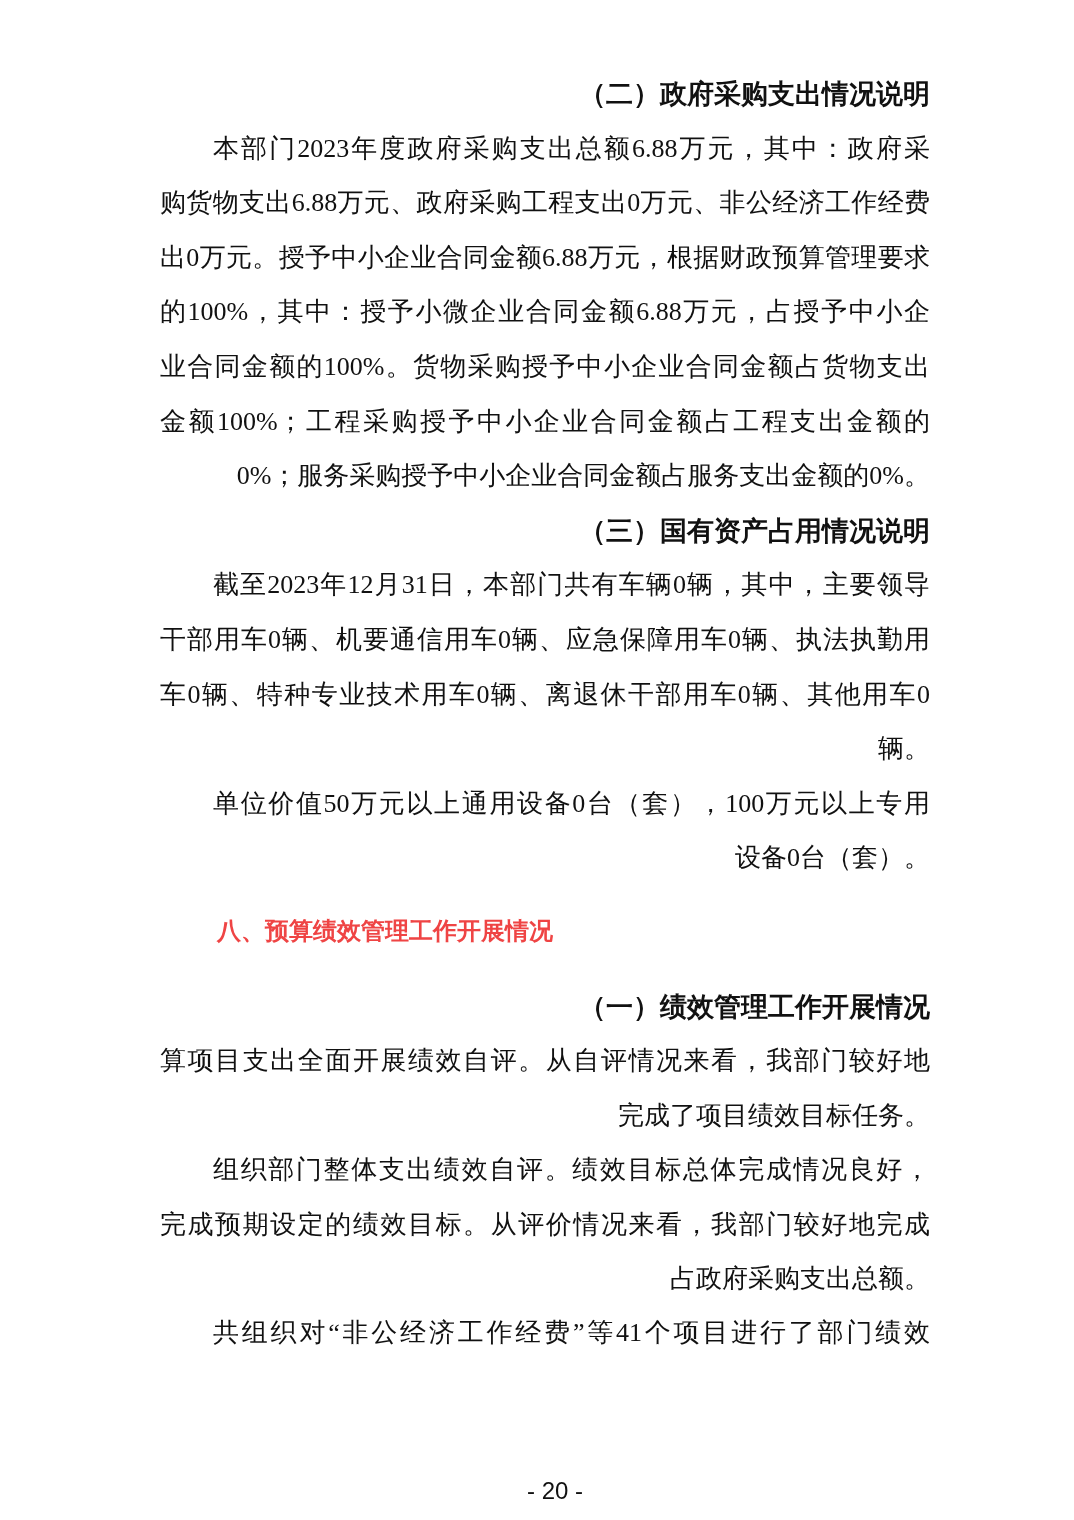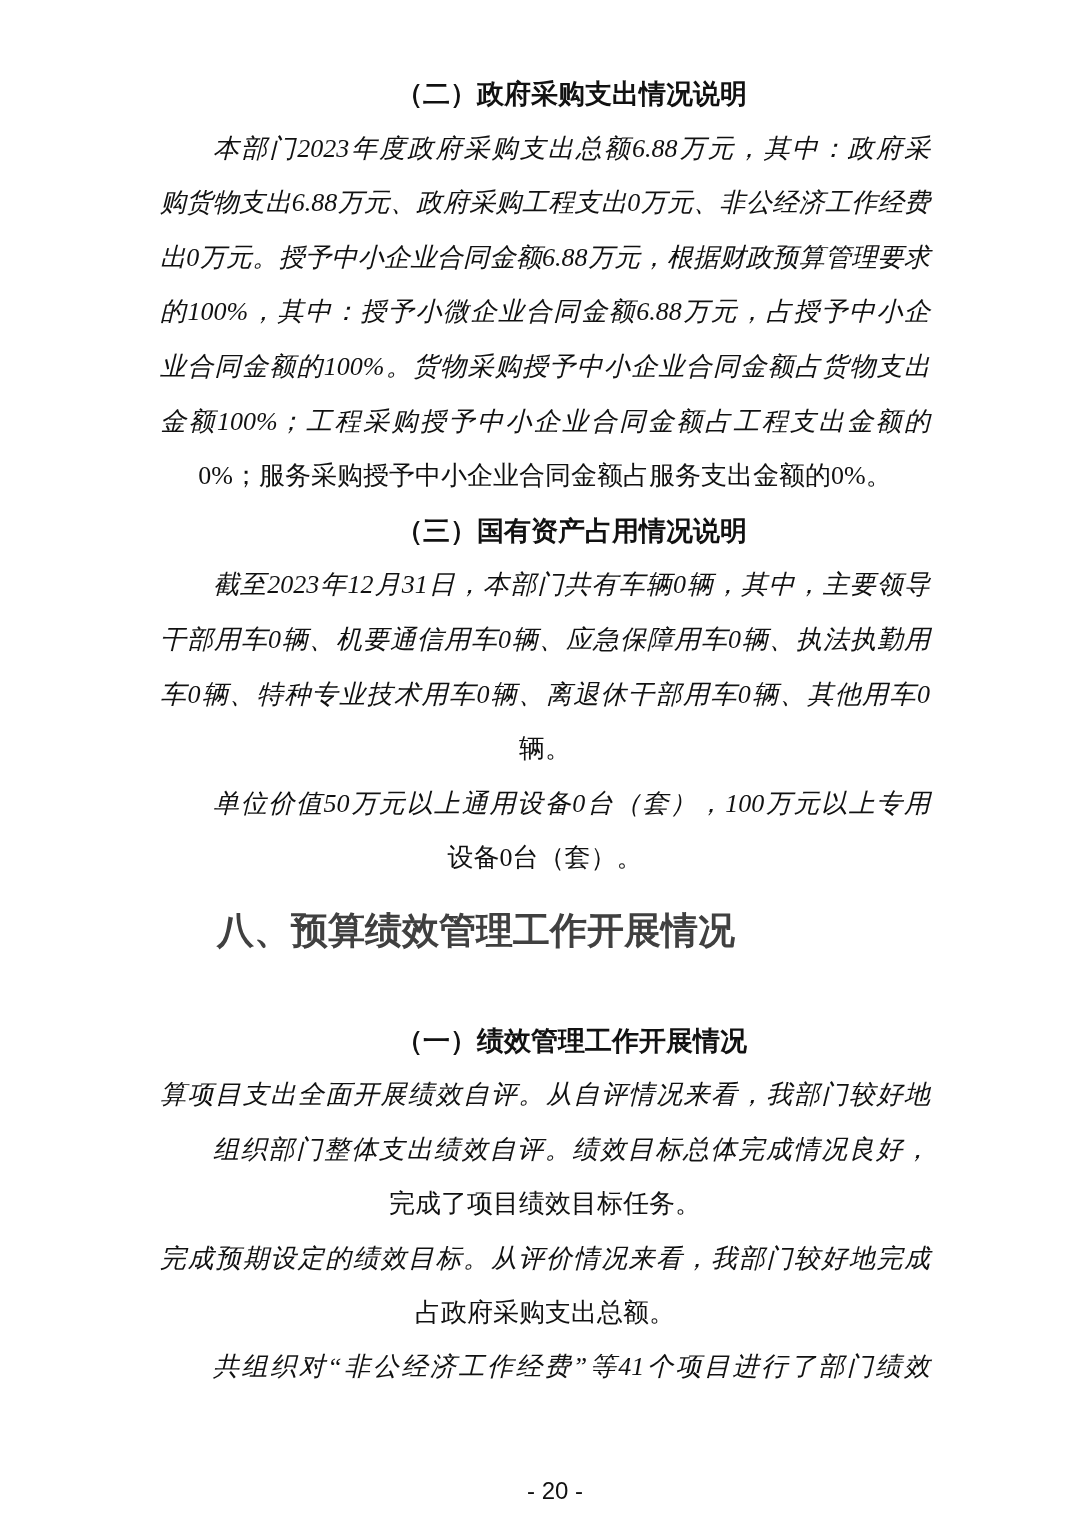--- a/index.html
+++ b/index.html
@@ -6,50 +6,49 @@
   .page{
     position:relative;
     width:1074px;
     height:1520px;
     background:#ffffff;
     color:#111;
     font-family:"Liberation Serif","DejaVu Serif",serif;
     overflow:hidden;
   }
   .block-a{position:absolute;left:160px;top:67px;width:770px;}
-  .block-b{position:absolute;left:160px;top:1014px;width:770px;}
+  .block-b{position:absolute;left:160px;top:980px;width:770px;}
   .block-a .ln{line-height:54.6px;}
   .block-b .ln{line-height:54.4px;}
   .ln{
     font-size:26px;
     white-space:nowrap;
-    text-align:center;
+    text-align:right;
   }
   .j{
     text-align:justify;
     text-align-last:justify;
     text-justify:inter-character;
-    font-style:italic;
   }
   .ind{text-indent:53px;}
   .h2{
     font-size:27px;
     font-weight:bold;
     text-indent:53px;
     white-space:nowrap;
   }
   .h1-section{
     position:absolute;left:160px;top:904px;width:770px;
     font-family:"Liberation Sans","DejaVu Sans",sans-serif;
-    font-size:37px;
+    font-size:24px;
     font-weight:600;
     line-height:54.6px;
     text-indent:57px;
     white-space:nowrap;
-    color:#404040;
+    color:#ef4444;
   }
   .page-footer{
     position:absolute;left:18px;top:1464px;width:100%;
     text-align:center;
     font-family:"Liberation Sans","DejaVu Sans",sans-serif;
     font-size:24px;
     line-height:54px;
     color:#111;
   }
 </style>
@@ -79,23 +78,23 @@
     <div class="ln j ind">单位价值50万元以上通用设备0台（套），100万元以上专用</div>
     <div class="ln">设备0台（套）。</div>
   </div>
 
   <div class="h1-section">八、预算绩效管理工作开展情况</div>
 
   <div class="block-b">
     <div class="ln h2">（一）绩效管理工作开展情况</div>
 
     <div class="ln j">算项目支出全面开展绩效自评。从自评情况来看，我部门较好地</div>
+    <div class="ln">完成了项目绩效目标任务。</div>
+
     <div class="ln j ind">组织部门整体支出绩效自评。绩效目标总体完成情况良好，</div>
-
-    <div class="ln">完成了项目绩效目标任务。</div>
     <div class="ln j">完成预期设定的绩效目标。从评价情况来看，我部门较好地完成</div>
     <div class="ln">占政府采购支出总额。</div>
 
     <div class="ln j ind">共组织对“非公经济工作经费”等41个项目进行了部门绩效</div>
   </div>
 
   <div class="page-footer">- 20 -</div>
 
 </div>
 

